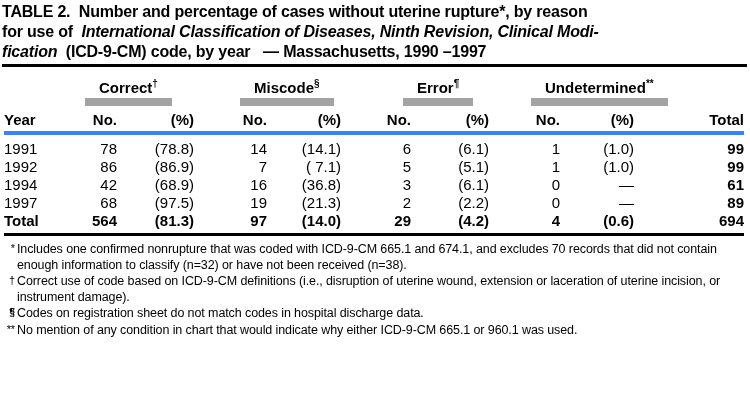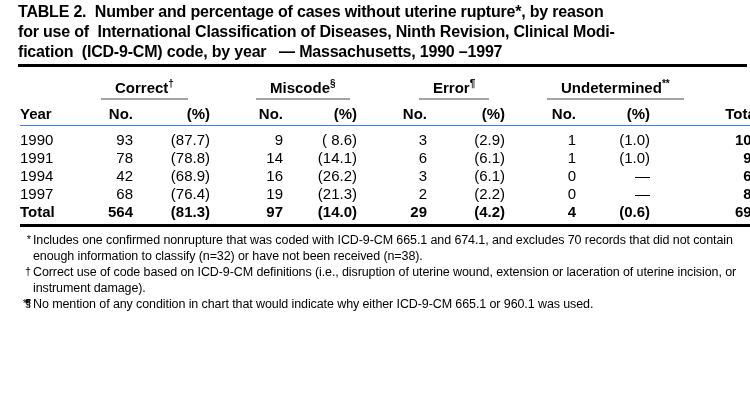--- a/index.html
+++ b/index.html
@@ -1,39 +1,39 @@
 <!DOCTYPE html>
 <html><head>
 <meta charset="utf-8">
 <style>
   html, body { margin:0; padding:0; }
   body {
     width:750px; height:420px; background:#ffffff; color:#000000;
     font-family:"Liberation Sans","DejaVu Sans",sans-serif;
     overflow:hidden;
   }
-  .page { padding:2px 3px 0 18px; }
+  .page { padding:2px 3px 0 2px; }
 
   
   .title { font-weight:bold; font-size:16px; line-height:20px; letter-spacing:-0.2px; white-space:pre; }
-  .title .italic { }
+  .title .italic { font-style:italic; }
   .top-rule { height:3px; background:#000; margin-top:2px; }
 
   
   table { border-collapse:collapse; table-layout:fixed; width:740px; margin-left:2px; }
   th, td { padding:0; }
   thead th { font-weight:bold; font-size:15px; }
   tr.grow th { vertical-align:bottom; padding-top:11px; text-align:left; }
   tr.grow th.g1 { padding-left:26px; }
   tr.grow th.g2 { padding-left:46px; }
   tr.grow th.g3 { padding-left:62px; }
   tr.grow th.g4 { padding-left:42px; }
-  .gspan { display:inline-block; border-bottom:2px solid #a3a3a3; padding:0 14px 2px 14px; white-space:nowrap; }
+  .gspan { display:inline-block; border-bottom:8px solid #a3a3a3; padding:0 14px 2px 14px; white-space:nowrap; }
   .gspan sup { font-size:10px; }
-  tr.srow th { text-align:right; padding:6px 0 4px 0; border-bottom:1px solid #3b82f6; line-height:15px;margin-left:47px; }
+  tr.srow th { text-align:right; padding:6px 0 4px 0; border-bottom:4px solid #3b82f6; line-height:15px;margin-left:47px; }
   tr.srow th.year-h { text-align:left; }
   tbody td { font-size:15px; line-height:18px; height:18px; text-align:right; white-space:pre; }
   tbody tr:first-child td { padding-top:5px; }
   td.year { text-align:left; }
   td.tot { font-weight:bold; }
   tr.total-row td { font-weight:bold; border-bottom:3px solid #000; padding-bottom:3px; }
 
   
   .footnotes { margin-top:6px; font-size:12.5px; line-height:15.5px; letter-spacing:-0.1px; width:744px; }
   .fn { position:relative; padding-left:15px; margin-bottom:1px; }
@@ -78,59 +78,59 @@
           <th class="pct">(%)</th>
           <th class="num">No.</th>
           <th class="pct">(%)</th>
           <th class="num">No.</th>
           <th class="pct">(%)</th>
           <th class="tot-h">Total</th>
         </tr>
       </thead>
     <tbody id="tbody">
         <tr>
-          <td class="year">1990</td>
-          <td class="no">93</td>
-          <td class="pct">(87.7)</td>
-          <td class="no">9</td>
-          <td class="pct">( 8.6)</td>
-          <td class="no">3</td>
-          <td class="pct">(2.9)</td>
-          <td class="no">1</td>
-          <td class="pct">(1.0)</td>
-          <td class="tot">106</td>
-        </tr>
-        <tr>
           <td class="year">1991</td>
           <td class="no">78</td>
           <td class="pct">(78.8)</td>
           <td class="no">14</td>
           <td class="pct">(14.1)</td>
           <td class="no">6</td>
           <td class="pct">(6.1)</td>
           <td class="no">1</td>
           <td class="pct">(1.0)</td>
           <td class="tot">99</td>
         </tr>
         <tr>
+          <td class="year">1992</td>
+          <td class="no">86</td>
+          <td class="pct">(86.9)</td>
+          <td class="no">7</td>
+          <td class="pct">( 7.1)</td>
+          <td class="no">5</td>
+          <td class="pct">(5.1)</td>
+          <td class="no">1</td>
+          <td class="pct">(1.0)</td>
+          <td class="tot">99</td>
+        </tr>
+        <tr>
           <td class="year">1994</td>
           <td class="no">42</td>
           <td class="pct">(68.9)</td>
           <td class="no">16</td>
-          <td class="pct">(26.2)</td>
+          <td class="pct">(36.8)</td>
           <td class="no">3</td>
           <td class="pct">(6.1)</td>
           <td class="no">0</td>
           <td class="pct">—</td>
           <td class="tot">61</td>
         </tr>
         <tr>
           <td class="year">1997</td>
           <td class="no">68</td>
-          <td class="pct">(76.4)</td>
+          <td class="pct">(97.5)</td>
           <td class="no">19</td>
           <td class="pct">(21.3)</td>
           <td class="no">2</td>
           <td class="pct">(2.2)</td>
           <td class="no">0</td>
           <td class="pct">—</td>
           <td class="tot">89</td>
         </tr>
         <tr class="total-row">
           <td class="year">Total</td>
@@ -144,17 +144,17 @@
           <td class="pct">(0.6)</td>
           <td class="tot">694</td>
         </tr>
       </tbody>
   </table>
 
   <div class="footnotes" id="footnotes">
       <div class="fn"><span class="fn-marker">*</span><span class="fn-text">Includes one confirmed nonrupture that was coded with ICD-9-CM 665.1 and 674.1, and excludes 70 records that did not contain enough information to classify (n=32) or have not been received (n=38).</span></div>
       <div class="fn"><span class="fn-marker">†</span><span class="fn-text">Correct use of code based on ICD-9-CM definitions (i.e., disruption of uterine wound, extension or laceration of uterine incision, or instrument damage).</span></div>
       <div class="fn"><span class="fn-marker">§</span></div>
-      <div class="fn"><span class="fn-marker">¶</span></div>
+      <div class="fn"><span class="fn-marker">¶</span><span class="fn-text">Codes on registration sheet do not match codes in hospital discharge data.</span></div>
       <div class="fn"><span class="fn-marker">**</span><span class="fn-text">No mention of any condition in chart that would indicate why either ICD-9-CM 665.1 or 960.1 was used.</span></div>
     </div>
 
 </div>
 
 </body></html>

